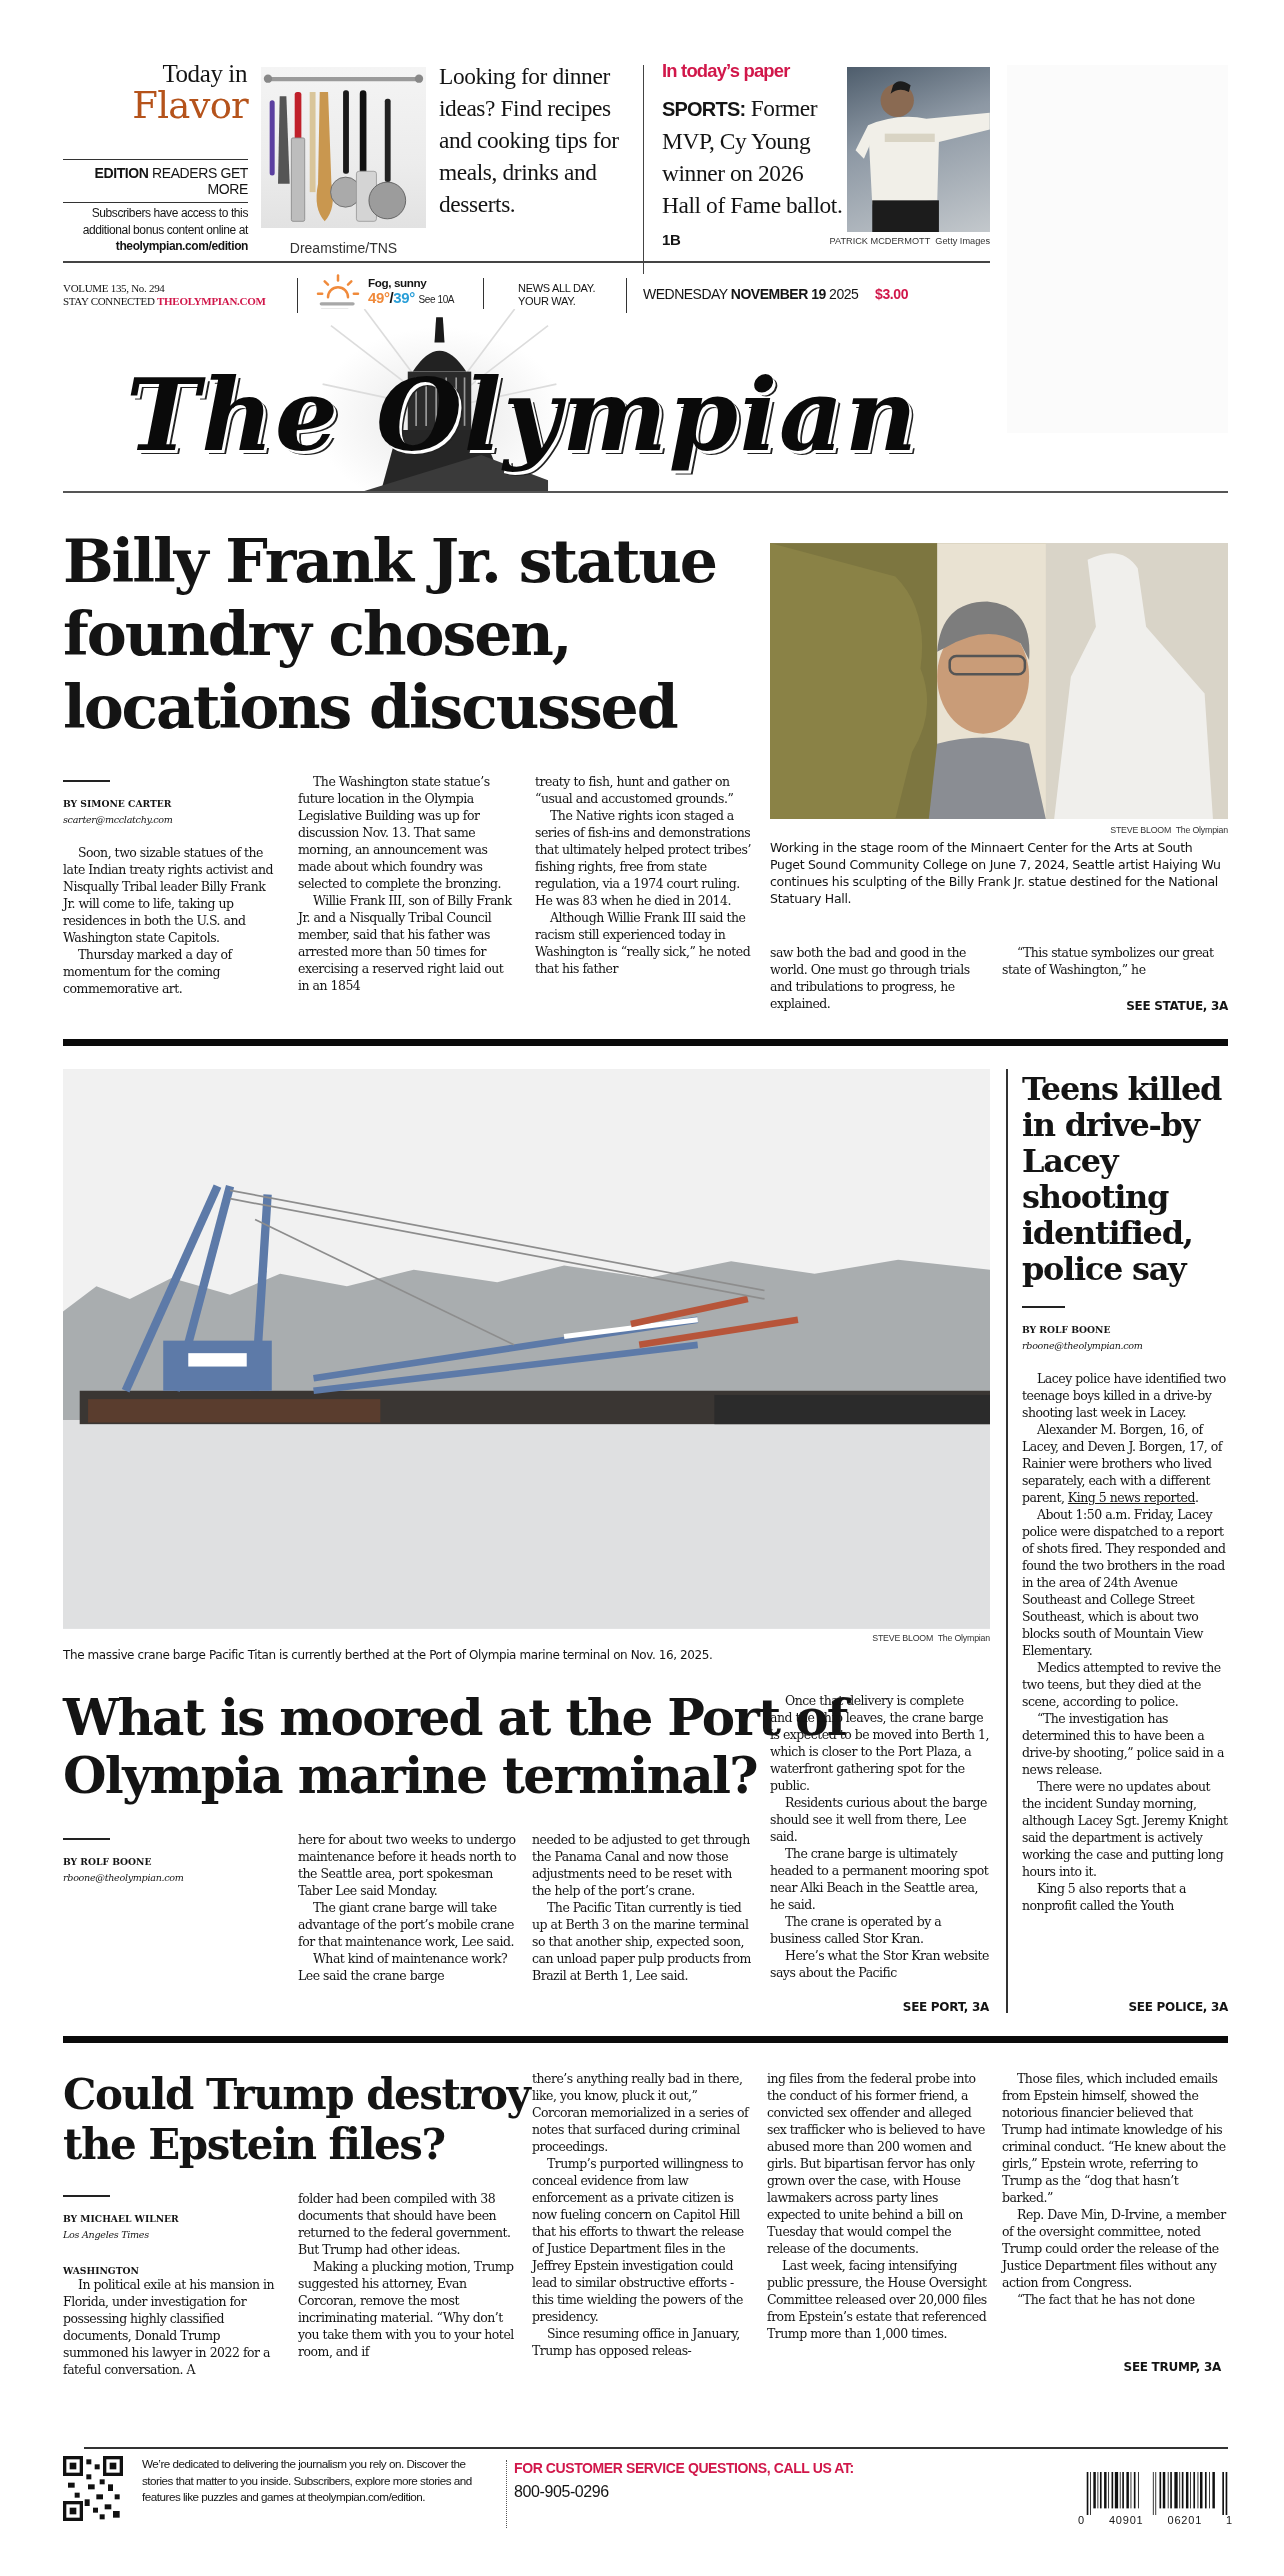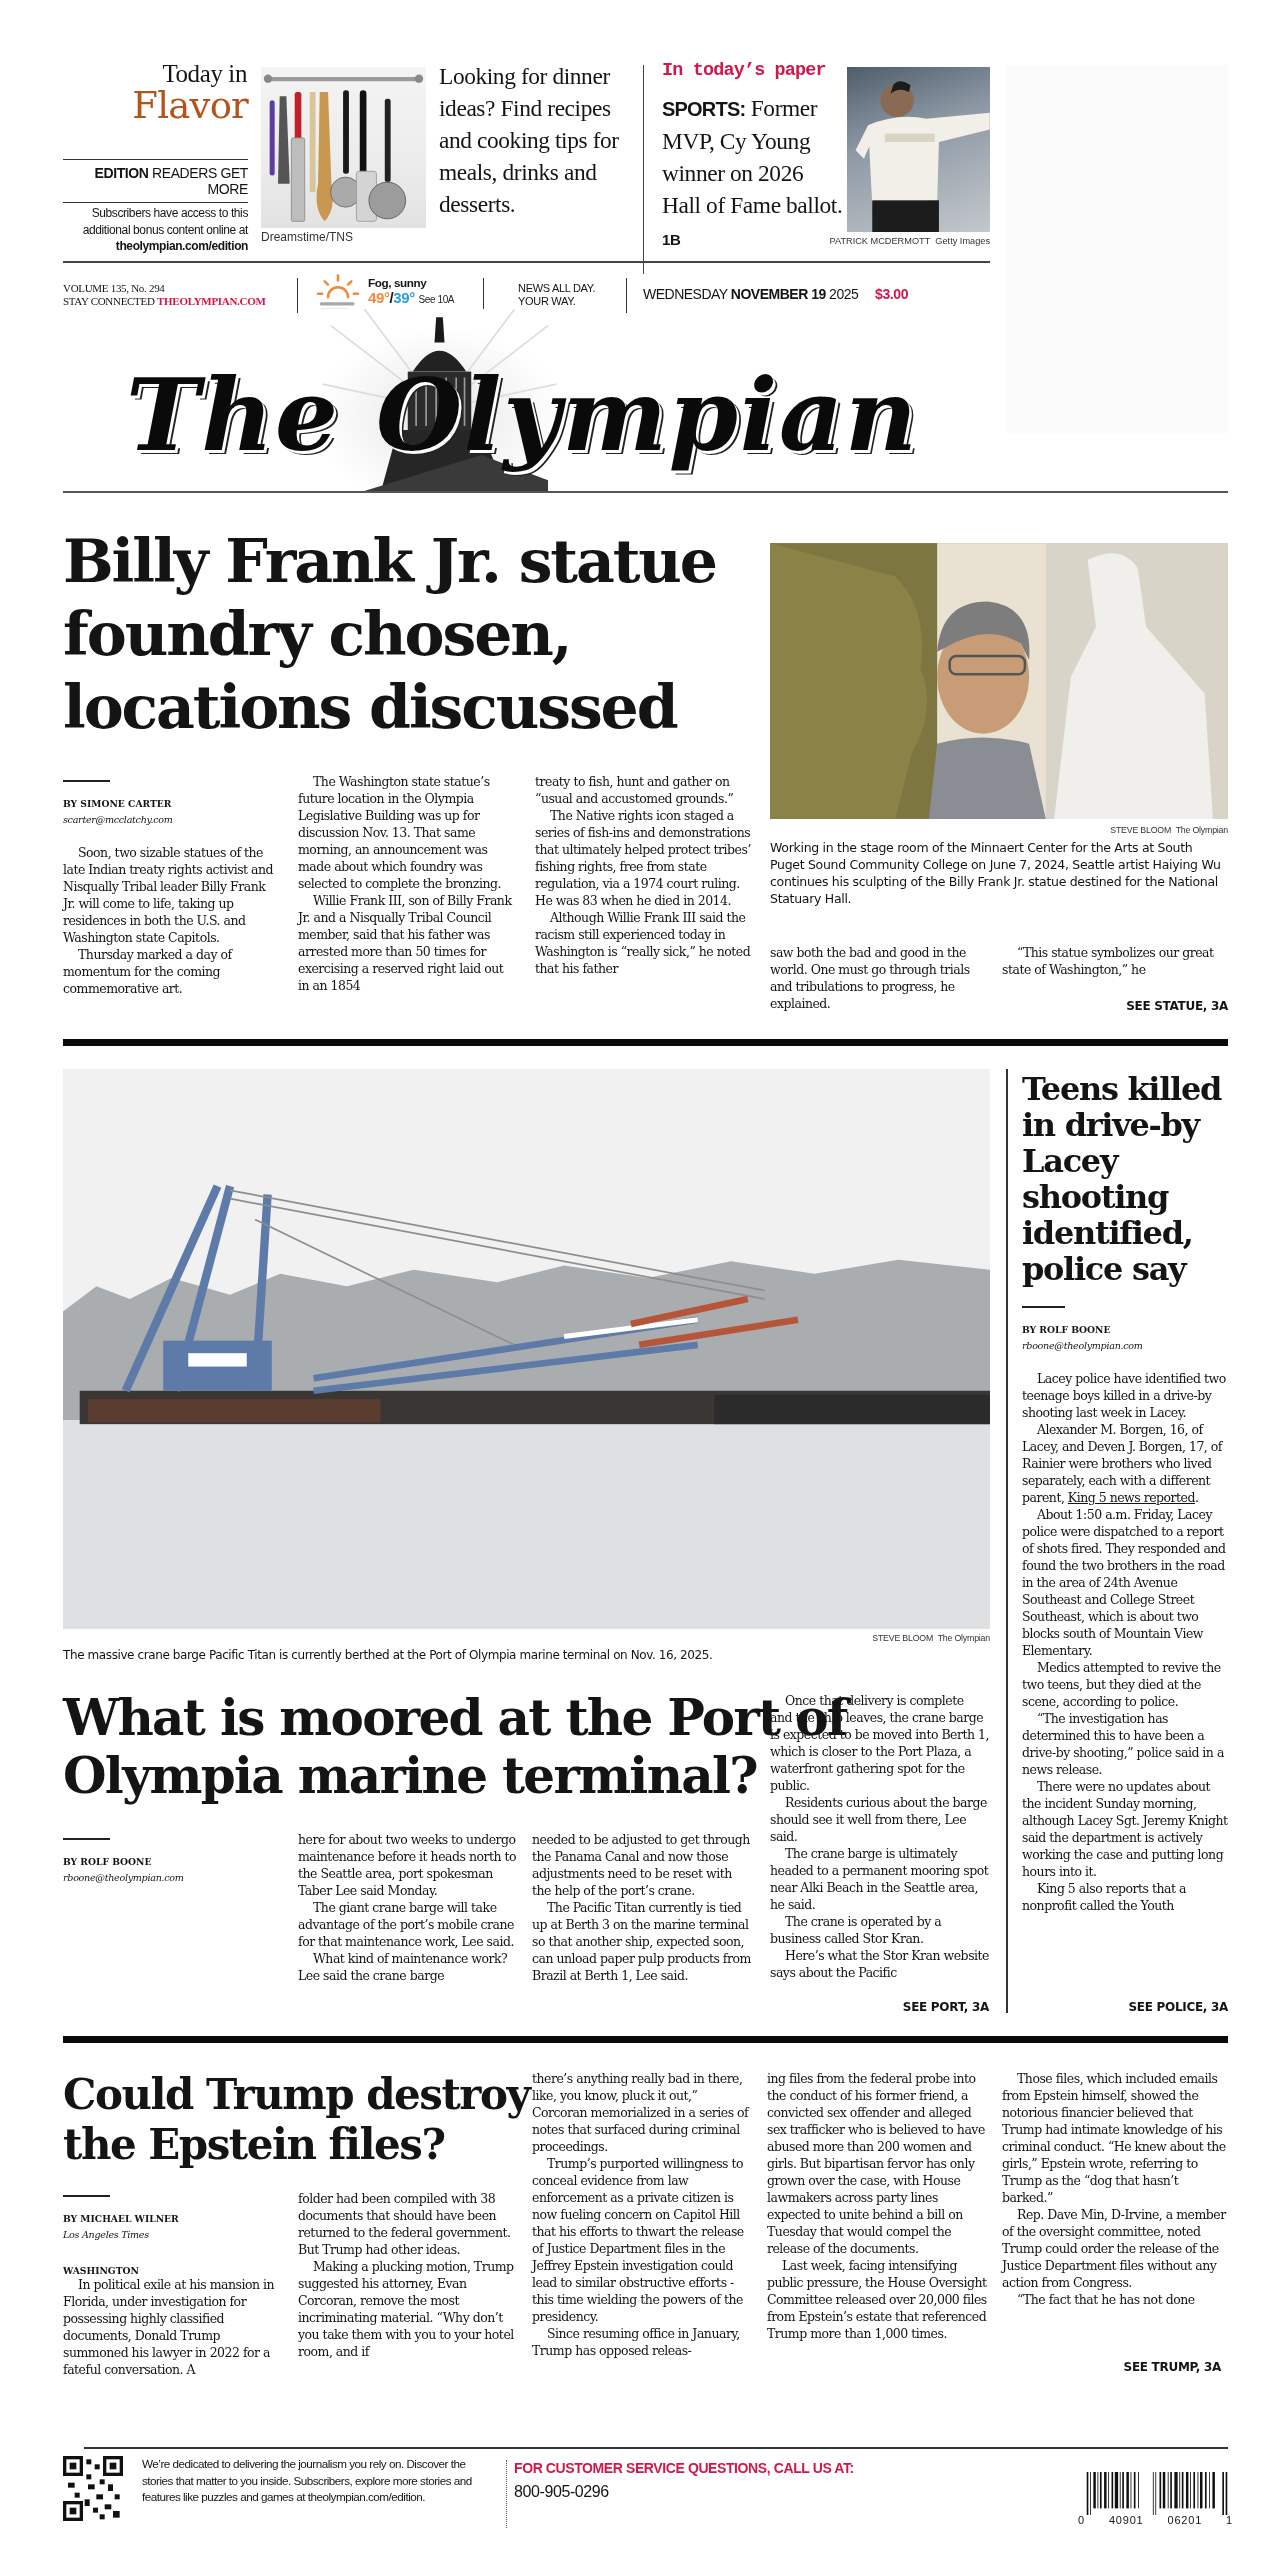--- a/index.html
+++ b/index.html
@@ -8,24 +8,24 @@
   .abs { position: absolute; }
 
   
   .flavor-kicker { left: 63px; top: 60px; width: 184px; text-align: right; font-family: "Liberation Serif", serif; font-size: 25px; letter-spacing: -0.4px; }
   .flavor-title { left: 63px; top: 84px; width: 185px; text-align: right; font-family: "DejaVu Serif", serif; font-weight: normal; font-size: 37px; color: #b5531b; letter-spacing: -0.8px; }
   .edition-box { left: 63px; top: 159px; width: 185px; border-top: 1.7px solid #333; border-bottom: 1.7px solid #333; padding: 5px 0; text-align: right; font-family: "Liberation Sans", sans-serif; font-size: 14px; letter-spacing: -0.4px; }
   .edition-box b { font-weight: bold; }
   .edition-desc { left: 63px; top: 205px; width: 185px; text-align: right; font-family: "Liberation Sans", sans-serif; font-size: 12px; line-height: 16.7px; letter-spacing: -0.4px; }
   .edition-desc .url { font-weight: bold; }
   .utensils { left: 261px; top: 67px; width: 165px; height: 161px; background: linear-gradient(180deg,#f4f4f4 0%,#ececec 60%,#e2e2e2 100%); overflow: hidden; }
-  .utensil-credit { left: 261px; top: 230px; width: 165px; text-align: left; font-family: "Liberation Sans", sans-serif; font-size: 12px; color: #333; }
+  .utensil-credit { left: 261px; top: 240px; width: 165px; text-align: center; font-family: "Liberation Sans", sans-serif; font-size: 14px; color: #333; }
   .dinner-text { left: 439px; top: 60px; width: 196px; font-family: "Liberation Serif", serif; font-size: 23.4px; line-height: 32px; letter-spacing: -0.4px; }
   .promo-vrule { left: 643px; top: 65px; width: 0.8px; height: 209px; background: #444; }
-  .todays-paper { left: 662px; top: 60px; font-family: Liberation Mono, monospace; font-weight: bold; font-size: 18.4px; color: #d1174a; letter-spacing: -0.8px; }
+  .todays-paper { left: 662px; top: 60px; font-family: Liberation Sans, sans-serif; font-weight: bold; font-size: 18.4px; color: #d1174a; letter-spacing: -0.8px; }
   .sports-text { left: 662px; top: 92px; width: 184px; font-family: "Liberation Serif", serif; font-size: 23.4px; line-height: 32px; letter-spacing: -0.4px; }
   .sports-text b { font-family: "Liberation Sans", sans-serif; font-weight: bold; font-size: 20px; letter-spacing: -0.8px; }
   .sports-text .pg { font-family: "Liberation Sans", sans-serif; font-weight: bold; font-size: 15px; }
   .sports-photo { left: 847px; top: 67px; width: 143px; height: 165px; background: linear-gradient(160deg,#4e5d6c 0%,#8d98a4 40%,#c3c8cc 100%); overflow: hidden; }
   .sports-credit { left: 819px; top: 236px; width: 171px; text-align: right; font-family: "Liberation Sans", sans-serif; font-size: 9.2px; line-height: 11.7px; color: #333; }
   .ad-placeholder { left: 1007px; top: 65px; width: 221px; height: 368px; background: #fbfbfb; }
   .promo-rule { left: 63px; top: 261px; width: 927px; height: 1.7px; background: #444; }
 
   
   .info-vol { left: 63px; top: 282px; font-family: Liberation Serif, serif; font-size: 11px; line-height: 13.4px; letter-spacing: -0.3px; }

